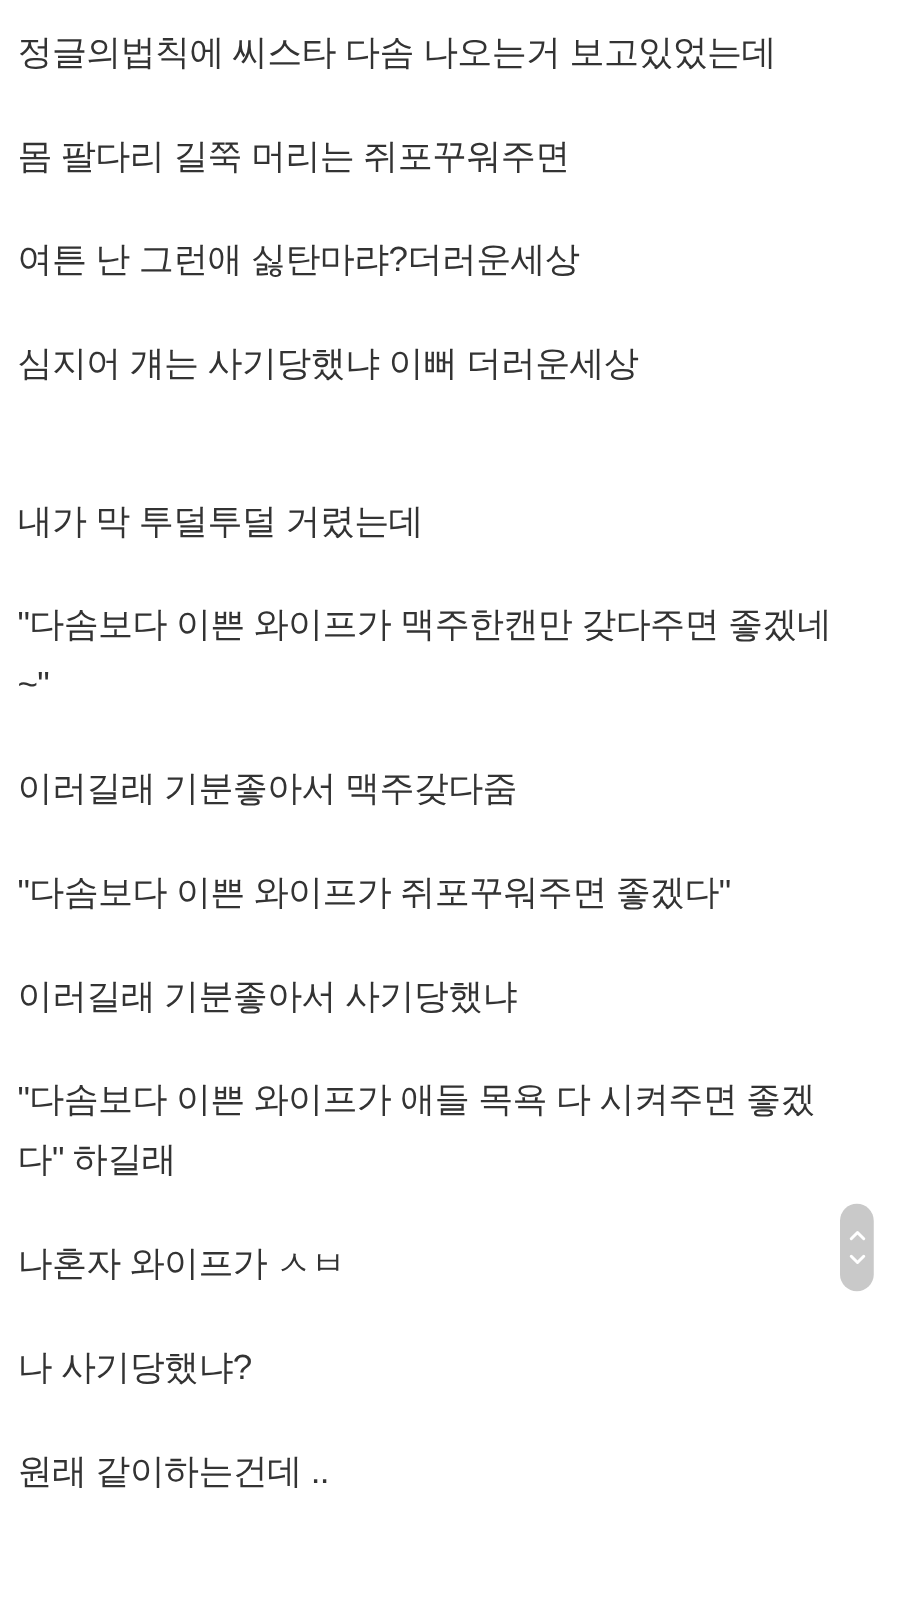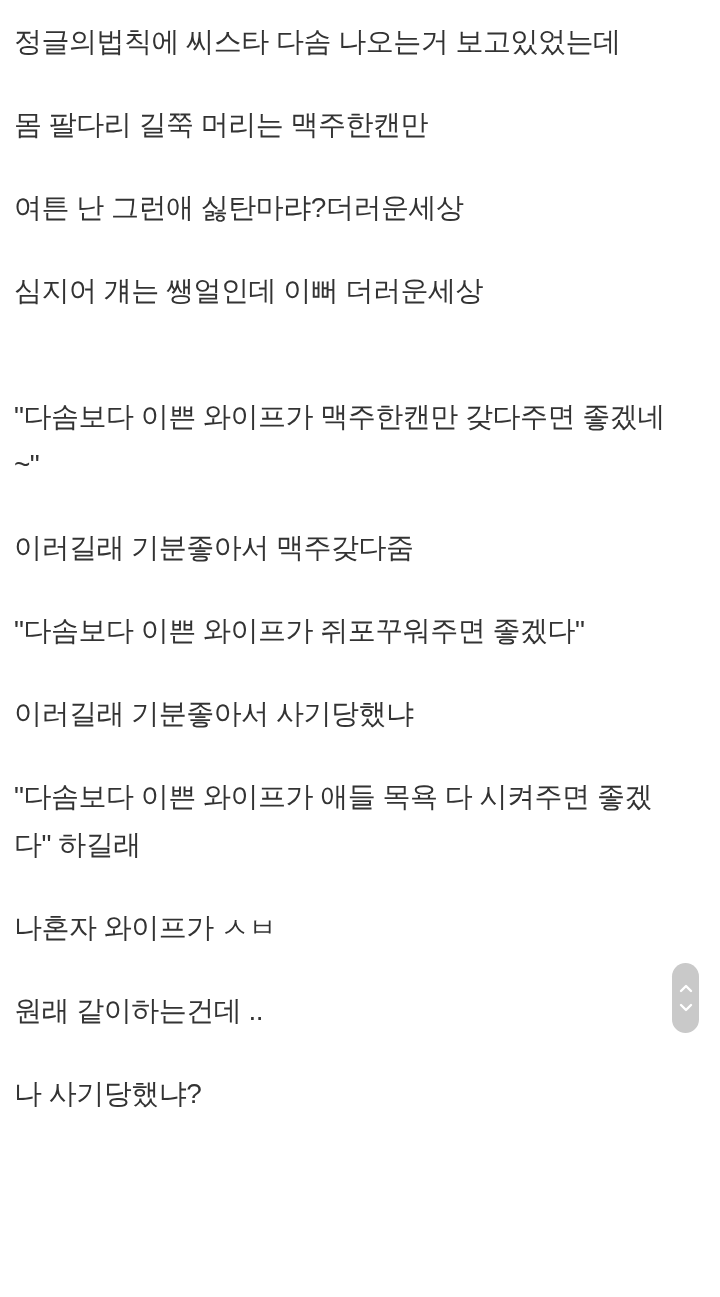--- a/index.html
+++ b/index.html
@@ -56,31 +56,32 @@
     justify-content: center;
     cursor: pointer;
   }
   .scroll-btn svg { display: block; }
 </style>
 </head>
 <body>
 
 <main class="post-body">
   <p>정글의법칙에 씨스타 다솜 나오는거 보고있었는데</p>
-  <p>몸 팔다리 길쭉 머리는 맥주한캔만</p>
+  <p>몸 팔다리 길쭉 머리는 쥐포꾸워주면</p>
   <p>여튼 난 그런애 싫탄마랴?더러운세상</p>
-  <p class="extra-gap">심지어 걔는 쌩얼인데 이뻐 더러운세상</p>
+  <p class="extra-gap">심지어 걔는 사기당했냐 이뻐 더러운세상</p>
+  <p>내가 막 투덜투덜 거렸는데</p>
   <p>"다솜보다 이쁜 와이프가 맥주한캔만 갖다주면 좋겠네~"</p>
   <p>이러길래 기분좋아서 맥주갖다줌</p>
   <p>"다솜보다 이쁜 와이프가 쥐포꾸워주면 좋겠다"</p>
   <p>이러길래 기분좋아서 사기당했냐</p>
   <p>"다솜보다 이쁜 와이프가 애들 목욕 다 시켜주면 좋겠다" 하길래</p>
   <p>나혼자 와이프가 ㅅㅂ</p>
+  <p>나 사기당했냐?</p>
   <p>원래 같이하는건데 ..</p>
-  <p>나 사기당했냐?</p>
 </main>
 
 <aside class="scroll-widget">
   <button class="scroll-btn">
     <span>
       <svg width="14" height="9" viewBox="0 0 14 9">
         <polyline points="2,7 7,2 12,7" fill="none" stroke="#ffffff" stroke-width="2.4" stroke-linecap="round" stroke-linejoin="round"></polyline>
       </svg>
     </span>
   </button>

